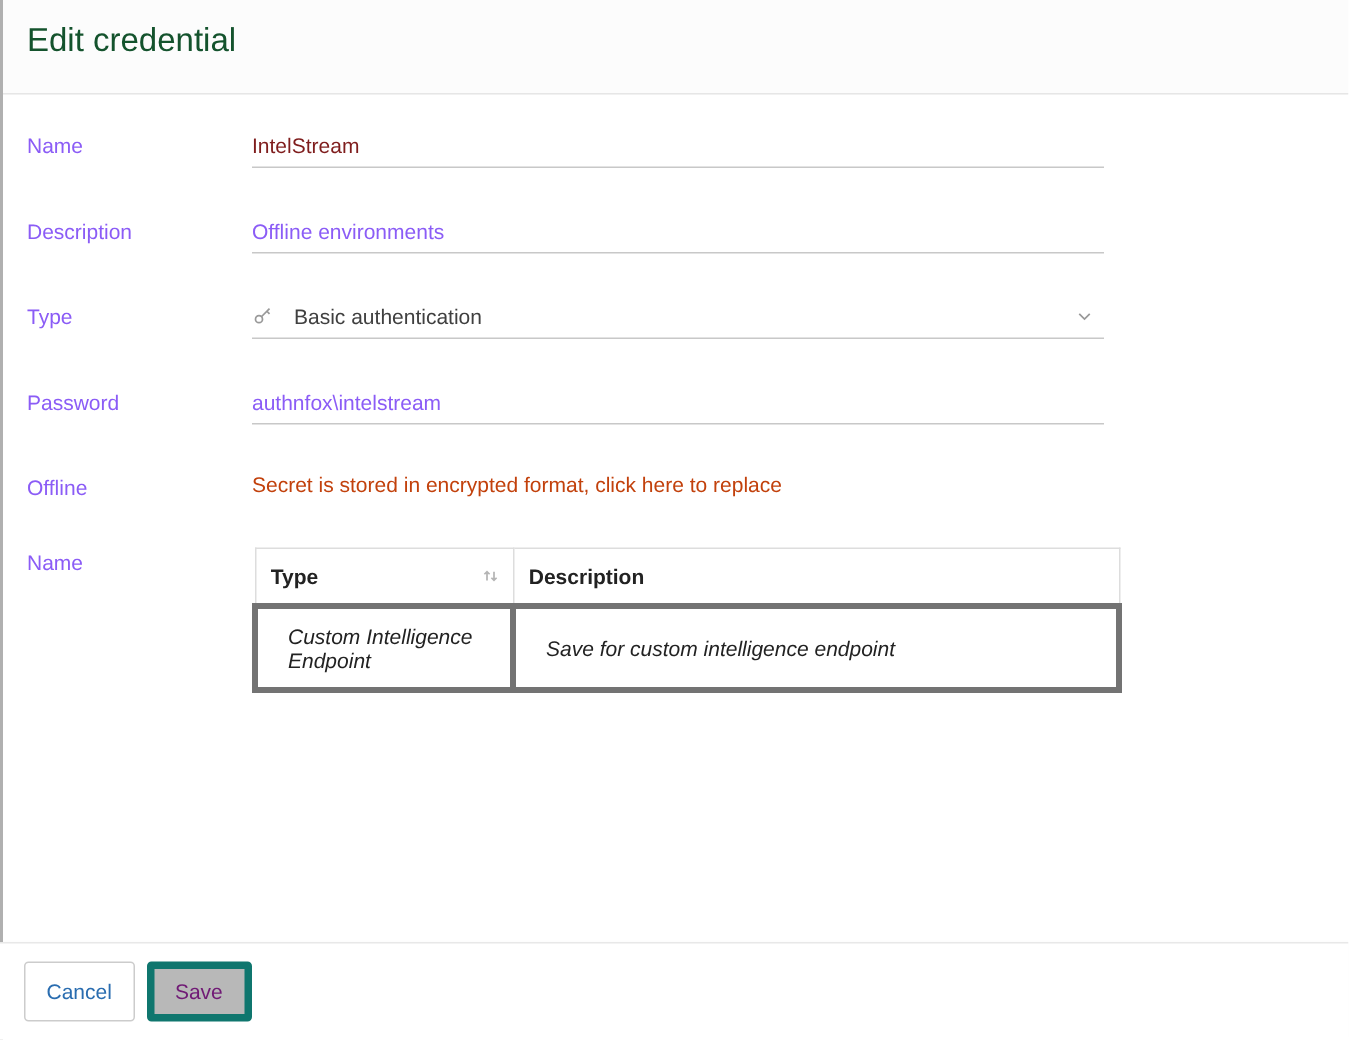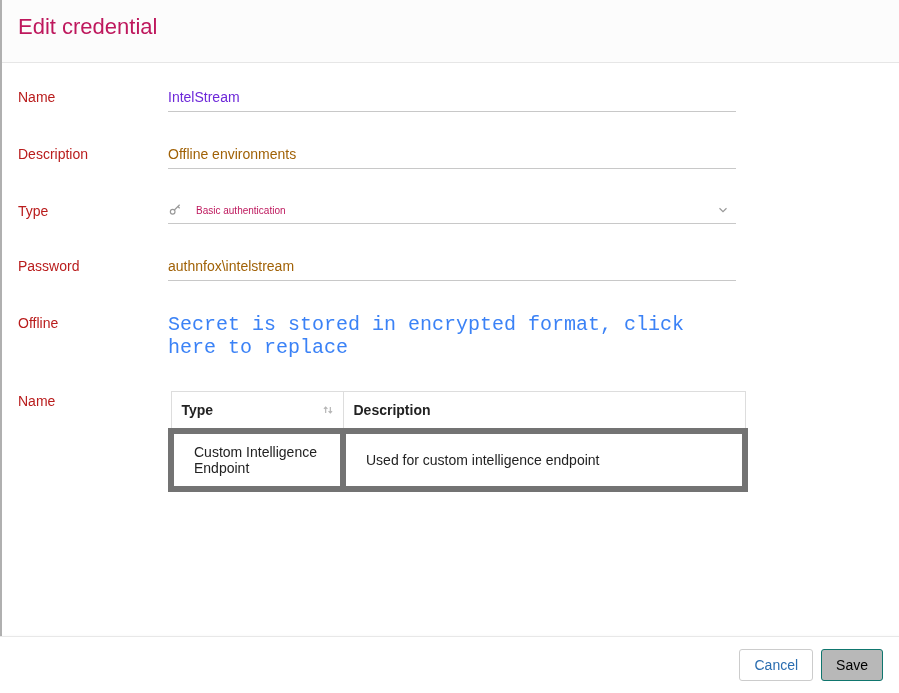--- a/index.html
+++ b/index.html
@@ -20,137 +20,136 @@
       background: #b0b0b0;
     }
     .header {
       padding: 14px 18px 22px 18px;
       border-bottom: 1px solid #e6e6e6;
       background: #fcfcfc;
     }
     .header h1 {
       font-size: 22px;
       font-weight: 400;
-      color: #be185d;
+      color: #14532d;
     }
     .content {
       padding: 24px 18px 0 18px;
     }
     .form-row {
       display: flex;
       align-items: flex-start;
       margin-bottom: 32px;
     }
     .form-label {
       width: 150px;
       flex-shrink: 0;
       font-size: 14px;
-      color: #b91c1c;
+      color: #8b5cf6;
       padding-top: 2px;
     }
     .form-field {
       flex: 0 0 568px;
       width: 568px;
     }
     .text-input {
       width: 100%;
       border: none;
       border-bottom: 1px solid #c8c8c8;
       padding: 2px 0 6px 0;
       font-size: 14px;
       font-family: inherit;
       background: transparent;
       outline: none;
-      color: #a16207;
+      color: #8b5cf6;
     }
     .text-input::placeholder { color: #999; }
-    .text-input.read-only { color: #6d28d9; }
+    .text-input.read-only { color: #7f1d1d; }
     .select-wrap {
       width: 100%;
       border-bottom: 1px solid #c8c8c8;
       padding: 2px 0 6px 0;
       display: flex;
       align-items: center;
       cursor: pointer;
       position: relative;
     }
     .key-icon {
       width: 14px; height: 14px;
       margin-right: 14px;
       flex-shrink: 0;
       color: #999;
     }
-    .select-text { flex: 1; font-size: 10px; color: #be185d; }
+    .select-text { flex: 1; font-size: 14px; color: #404040; }
     .chevron {
       width: 14px; height: 14px;
       color: #999;
       flex-shrink: 0;
       margin-right: 6px;
     }
     .link-text {
-      color: #3b82f6;
-      font-size: 20px;
+      color: #c2410c;
+      font-size: 14px;
       cursor: pointer;
-      font-family: Liberation Mono, monospace;
     }
     .usage-table {
       width: 580px;
       border: 1px solid #ddd;
       border-collapse: collapse;
       font-size: 14px;
     }
     .usage-table th {
       text-align: left;
       font-weight: 700;
       padding: 10px 10px;
       border: 1px solid #ddd;
       background: #fff;
       position: relative;
     }
     .usage-table td {
       padding: 10px 20px;
-      border: 6px solid #737373;
+      border: 4px solid #737373;
       vertical-align: middle;
+      font-style: italic;
     }
     .th-type { width: 172px; }
     .sort-icon {
       position: absolute;
       right: 8px;
       top: 50%;
       transform: translateY(-50%);
       width: 14px; height: 14px;
       color: #b5b5b5;
     }
     .footer {
       position: absolute;
       left: 0; right: 0; bottom: 0;
       border-top: 1px solid #e8e8e8;
       padding: 12px 16px;
       display: flex;
-      justify-content: flex-end;
       gap: 8px;
       background: #fff;
       box-shadow: 0 -1px 2px rgba(0,0,0,0.02);
     }
     .btn {
       font-size: 14px;
       padding: 7px 14px;
       border-radius: 3px;
       cursor: pointer;
       font-family: inherit;
     }
     .btn-secondary {
       background: #fff;
       border: 1px solid #ccc;
       color: #2a6db0;
     }
     .btn-primary {
       background: #b8b8b8;
-      border: 1px solid #0f766e;
-      color: #000000;
+      border: 5px solid #0f766e;
+      color: #701a75;
     }
   </style>
 </head>
 <body>
 
 <div class="left-edge"></div>
 
 <div class="header">
   <h1>Edit credential</h1>
 </div>
@@ -216,21 +215,21 @@
               </svg>
             </th>
             <th>
               <span>Description</span>
             </th>
           </tr>
         </thead>
         <tbody>
           <tr>
             <td>Custom Intelligence Endpoint</td>
-            <td>Used for custom intelligence endpoint</td>
+            <td>Save for custom intelligence endpoint</td>
           </tr>
         </tbody>
       </table>
     </div>
   </div>
 
 </div>
 
 <div class="footer">
   <button class="btn btn-secondary">Cancel</button>

